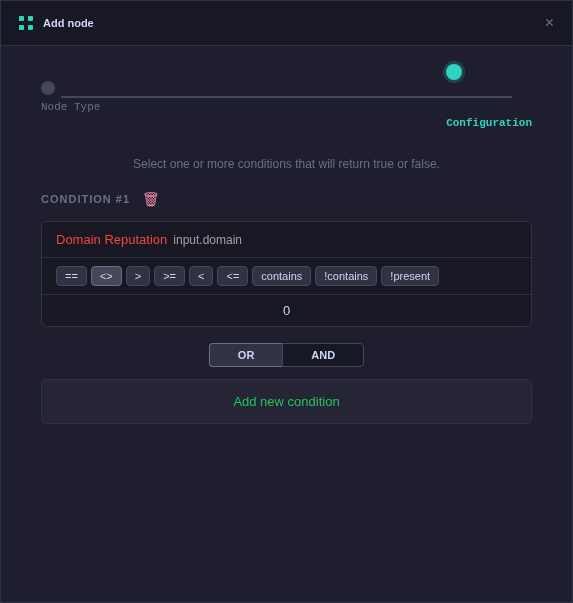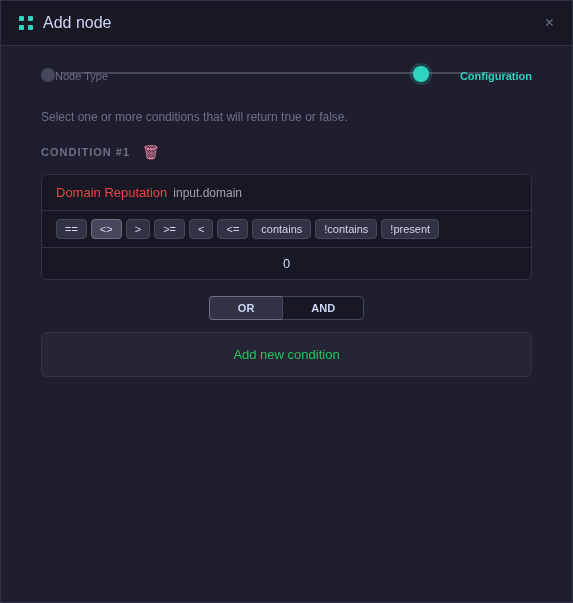--- a/index.html
+++ b/index.html
@@ -39,22 +39,22 @@
       gap: 8px;
     }
 
     .header-icon {
       width: 18px;
       height: 18px;
       color: #2dd4bf;
     }
 
     .header-title {
-      font-size: 16px;
-      font-weight: 400;
+      font-size: 11px;
+      font-weight: 700;
       color: #cdd6f4;
     }
 
     .close-btn {
       background: none;
       border: none;
       color: #6c7086;
       cursor: pointer;
       font-size: 16px;
       line-height: 1;
@@ -77,24 +77,25 @@
       right: 60px;
       top: 50%;
       transform: translateY(-50%);
       height: 2px;
       background: #45475a;
       z-index: 0;
     }
 
     .step {
       display: flex;
-      flex-direction: row;
-      align-items: flex-end;
+      flex-direction: column;
+      align-items: flex-start;
       position: relative;
       z-index: 1;
+      font-family: Liberation Mono, monospace;
     }
 
     .step:last-child {
       margin-left: auto;
       gap: 31px;
     }
 
     .step-dot {
       width: 14px;
       height: 14px;
@@ -124,20 +125,21 @@
     
     .main-content {
       flex: 1;
       padding: 10px 40px 20px;
       overflow-y: auto;
     }
 
     .subtitle {
       font-size: 12px;
       color: #6c7086;
+      text-align: center;
       margin-bottom: 20px;
     }
 
     
     .condition-header {
       display: flex;
       align-items: center;
       gap: 10px;
       margin-bottom: 14px;
     }

